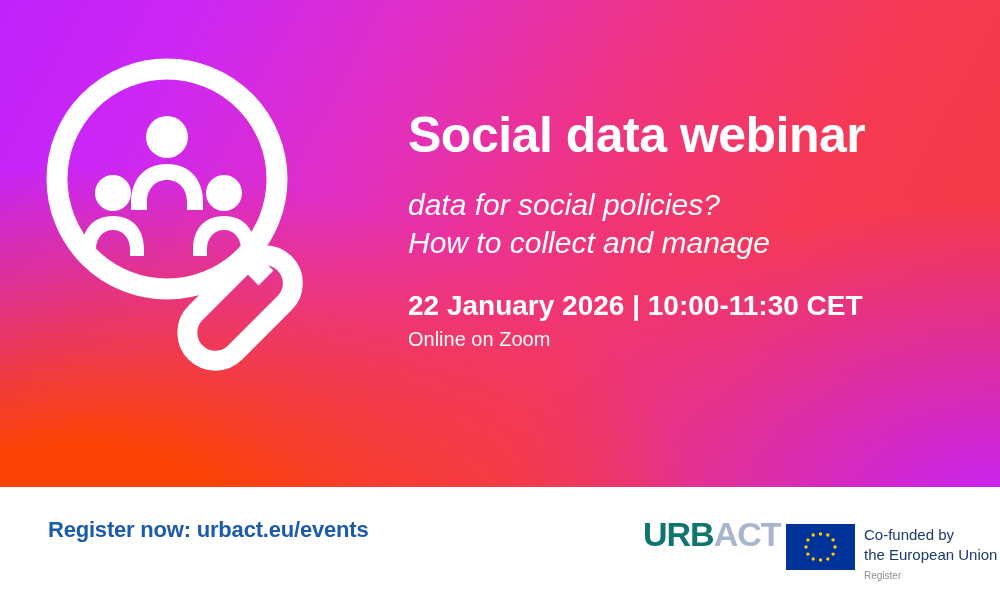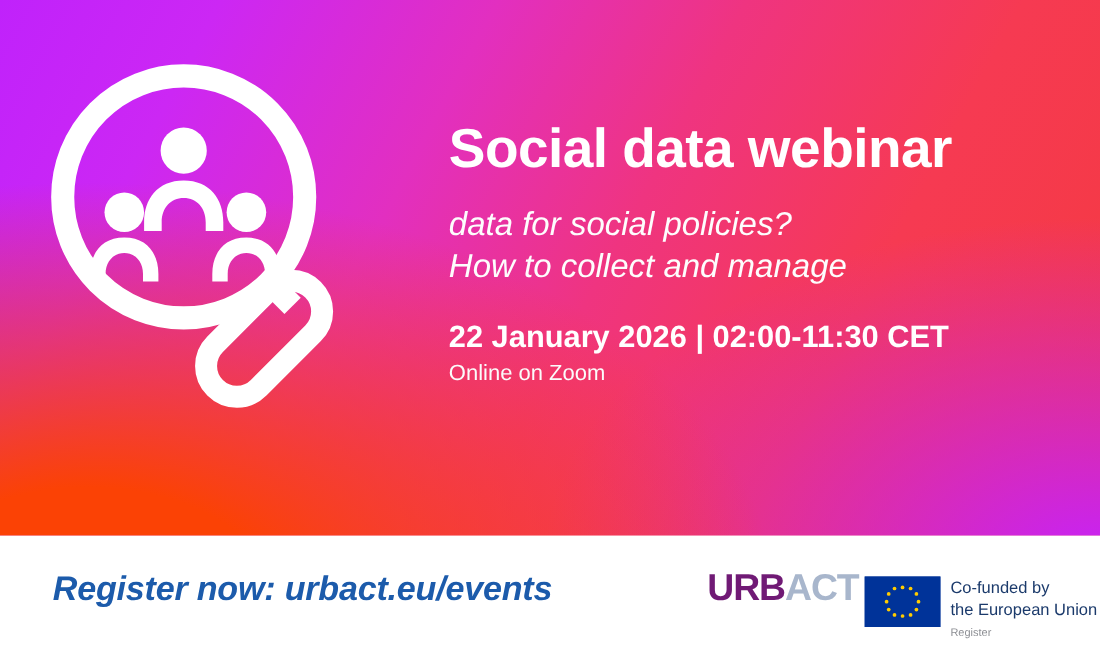--- a/index.html
+++ b/index.html
@@ -88,39 +88,38 @@
     top: 487px;
     width: 1000px;
     height: 113px;
     background: #ffffff;
   }
   .register {
     position: absolute;
     left: 48px;
     top: 30px;
     color: #1c5bab;
-    font-size: 31px;
+    font-size: 22px;
     font-weight: bold;
     letter-spacing: -0.2px;
     white-space: nowrap;
-    font-style: italic;
   }
 
   
   .urbact {
     position: absolute;
     left: 643px;
     top: 30px;
     font-size: 34px;
     font-weight: bold;
     letter-spacing: -1px;
     line-height: 1;
     white-space: nowrap;
   }
-  .urbact .urb { color: #701a75; }
+  .urbact .urb { color: #0f766e; }
   .urbact .act { color: #a8b6cc; margin-top: 40px; }
 
   
   .eu-lockup {
     position: absolute;
     left: 786px;
     top: 524px;
     display: flex;
     align-items: flex-start;
     gap: 9px;
@@ -189,21 +188,21 @@
       </g>
     </svg>
   </div>
 
   <div class="copy">
     <h1 class="title">Social data webinar</h1>
     <p class="subtitle">
       <span class="sub-line">data for social policies?</span>
       <span class="sub-line">How to collect and manage</span>
     </p>
-    <p class="datetime">22 January 2026 | 02:00-11:30 CET</p>
+    <p class="datetime">22 January 2026 | 10:00-11:30 CET</p>
     <p class="venue">Online on Zoom</p>
   </div>
 
   <div class="footer">
     <div class="register">Register now: urbact.eu/events</div>
 
     <div class="urbact">
       <span class="urb">URB</span><span class="act">ACT</span>
     </div>
   </div>

